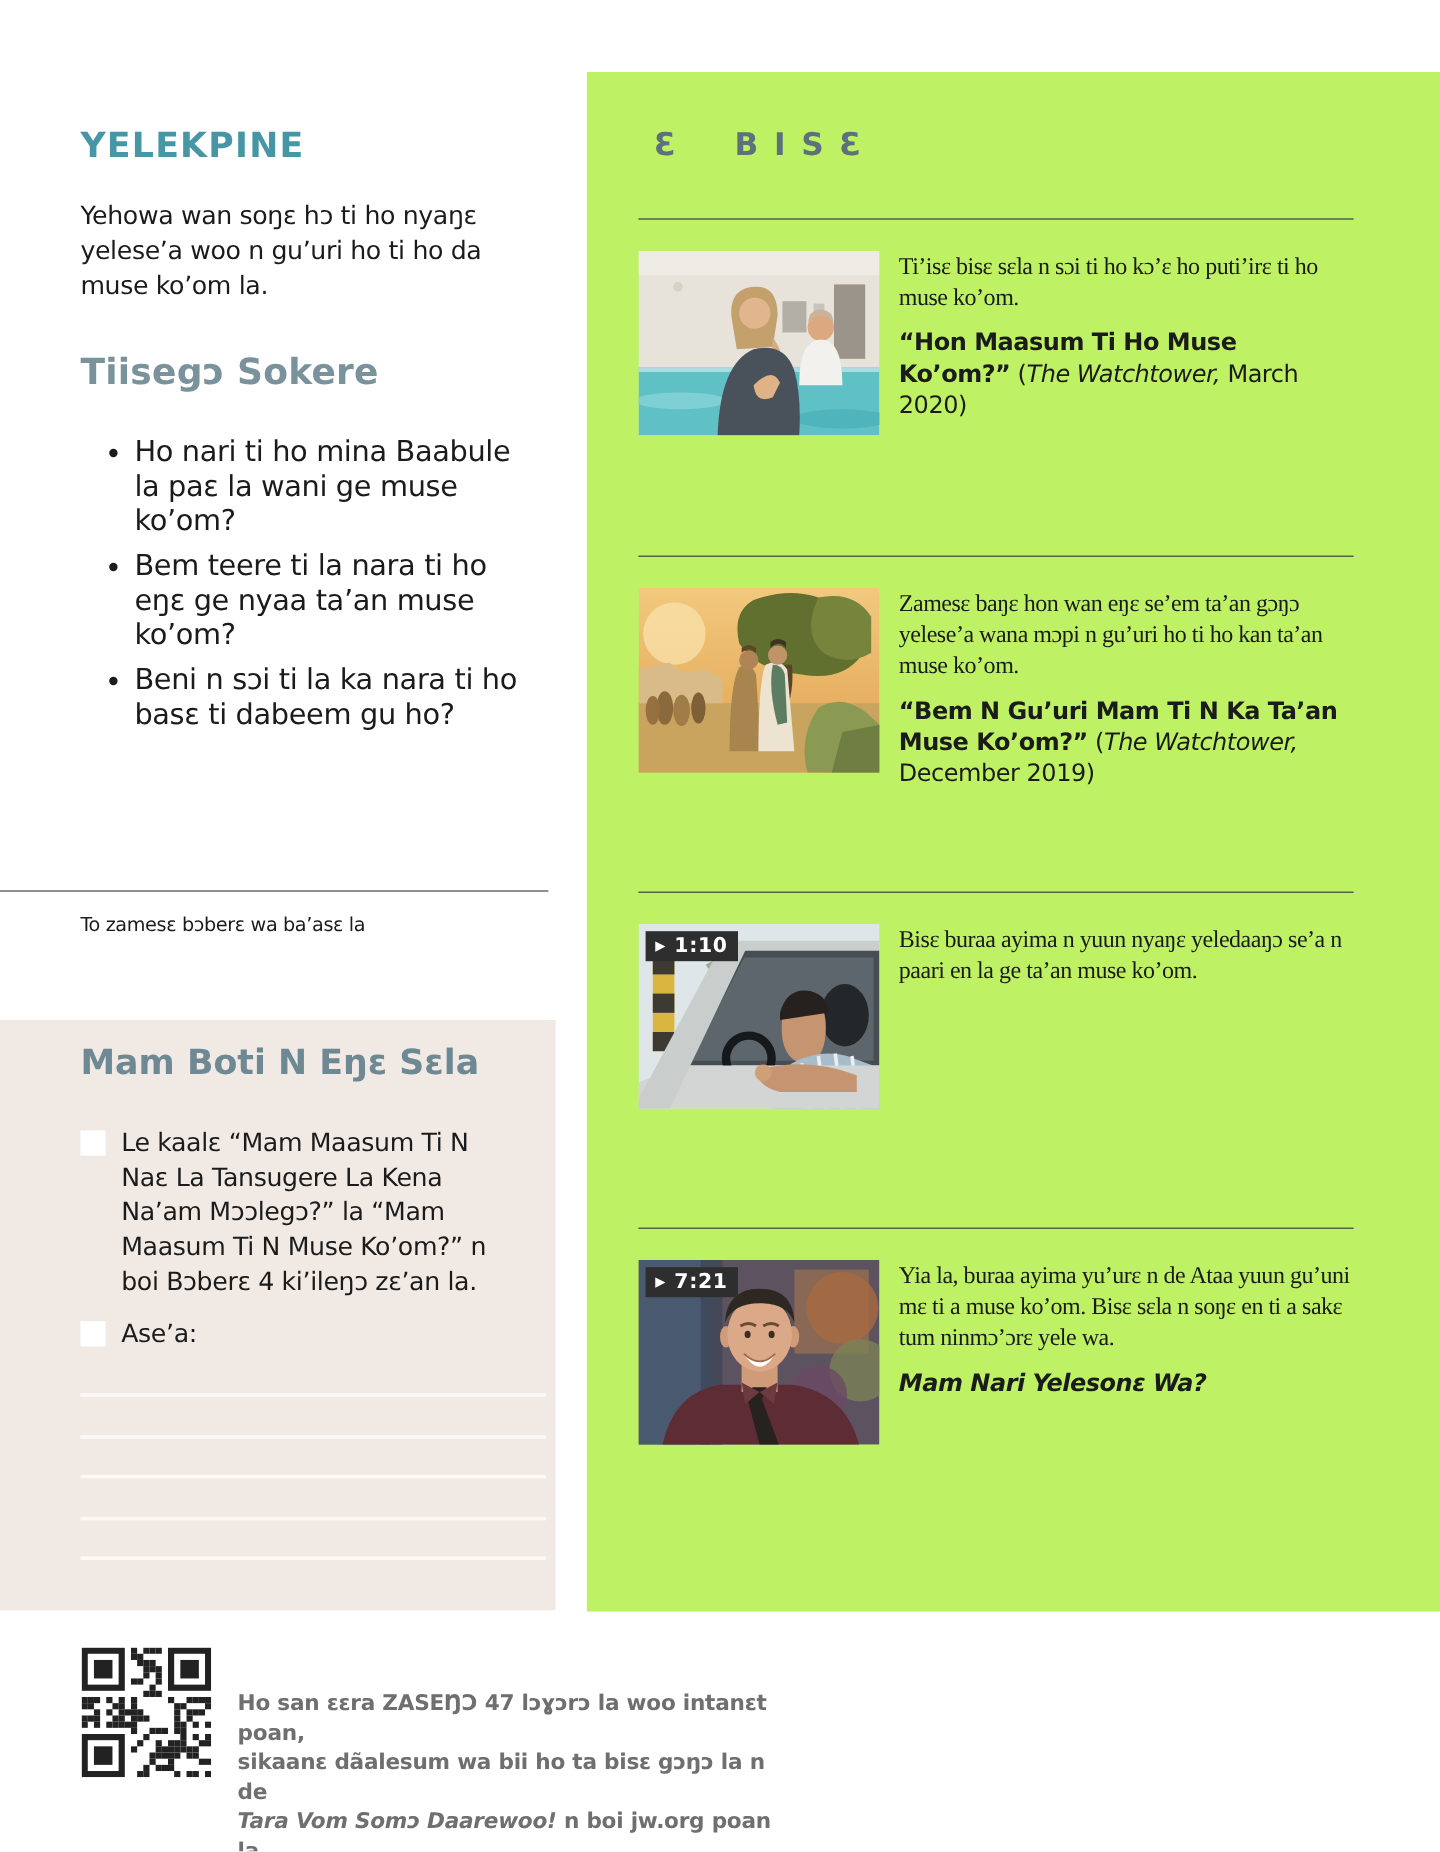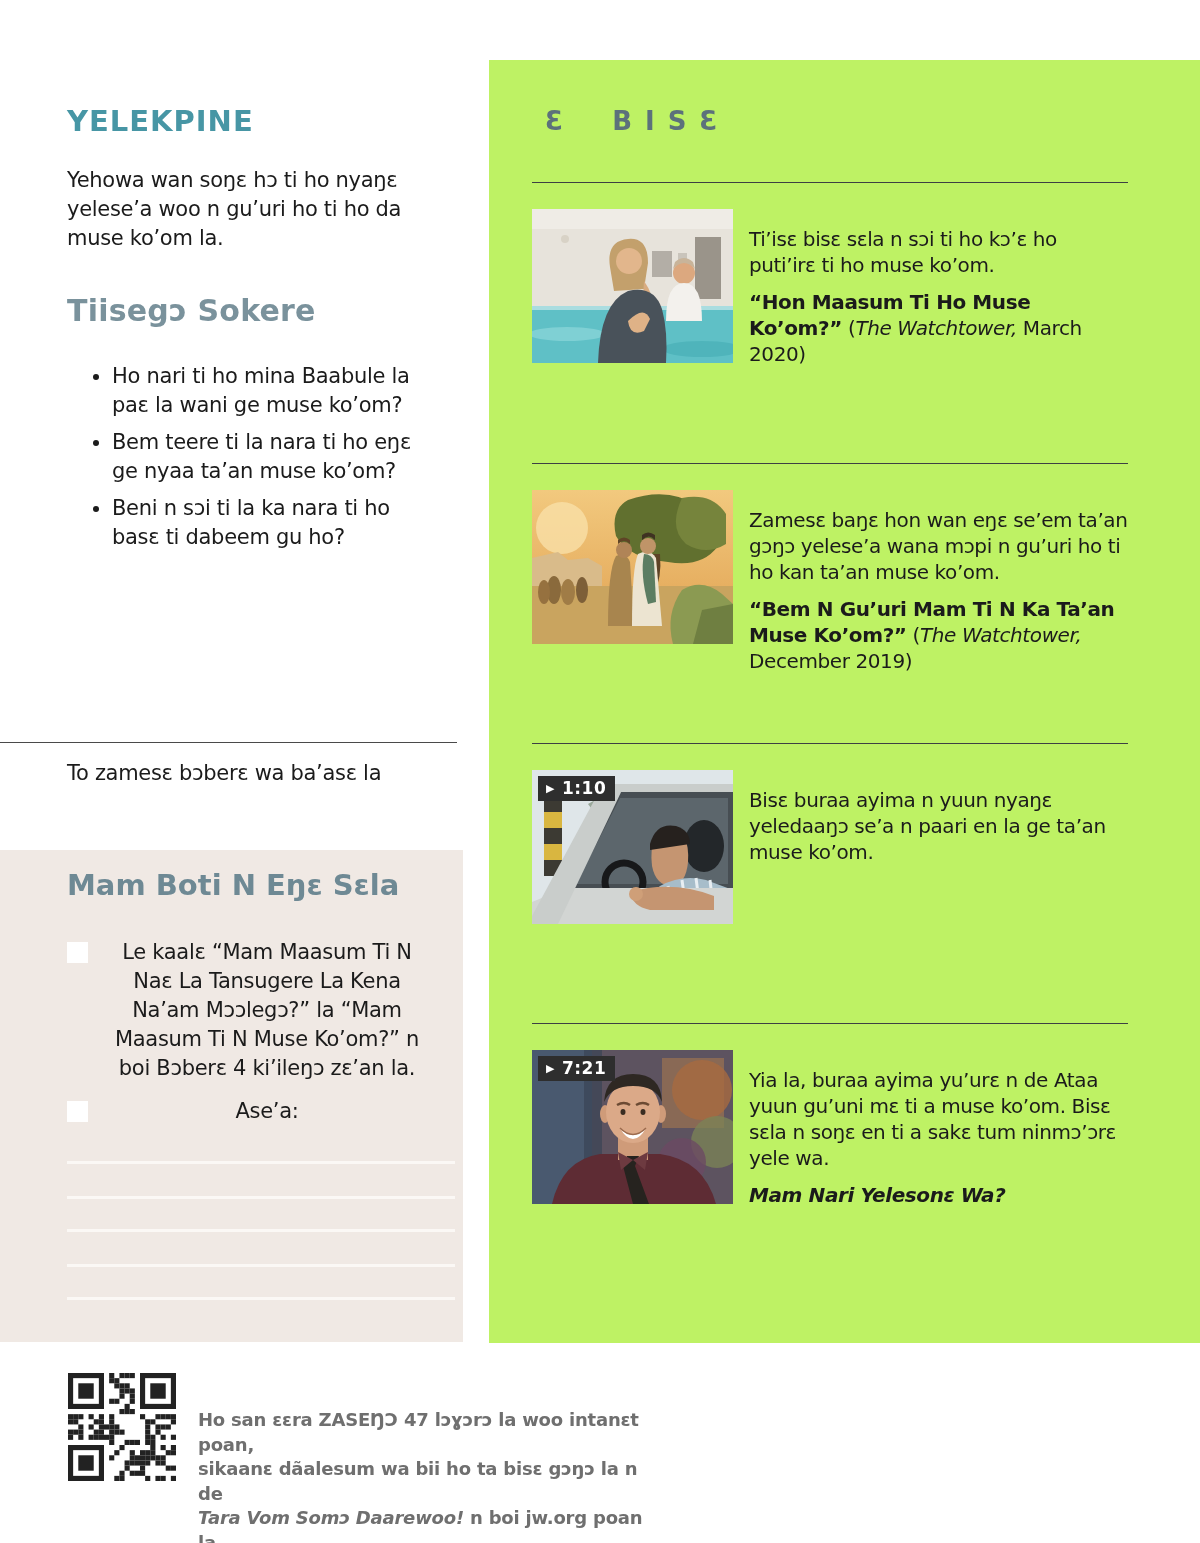--- a/index.html
+++ b/index.html
@@ -4,26 +4,26 @@
 <style>
   html,body{margin:0;padding:0;background:#ffffff;}
   .page{position:relative;width:1200px;height:1543px;background:#ffffff;overflow:hidden;
         font-family:"DejaVu Sans","Liberation Sans",sans-serif;color:#1b1b1b;border-radius:15px;}
 
   
   .h1{position:absolute;left:67px;top:104px;font-size:29px;font-weight:bold;color:#4796A5;letter-spacing:1px;margin:0;}
   .intro{position:absolute;left:67px;top:166px;width:342px;font-size:21px;line-height:29px;letter-spacing:-0.3px;margin:0;}
   .h2a{position:absolute;left:67px;top:293px;font-size:30px;font-weight:bold;color:#7A929C;letter-spacing:0.2px;margin:0;}
   .qlist{position:absolute;left:88px;top:362px;width:324px;margin:0;padding:0 0 0 24px;
-         font-size:21px;line-height:29px;letter-spacing:-0.3px;}
+         font-size:24px;line-height:29px;letter-spacing:-0.3px;}
   .qlist li{margin:0 0 8px;}
   .hr-left{position:absolute;left:0;top:742px;width:457px;height:0;border-top:1.6px solid #4a4a4a;}
-  .note{position:absolute;left:67px;top:761px;font-size:21px;letter-spacing:-0.3px;margin:0;}
-
-  .prep-box{position:absolute;left:0;top:850px;width:463px;height:492px;background:#F0E9E4;text-align:center;}
+  .note{position:absolute;left:67px;top:761px;font-size:16px;letter-spacing:-0.3px;margin:0;}
+
+  .prep-box{position:absolute;left:0;top:850px;width:463px;height:492px;background:#F0E9E4;}
   .h2b{position:absolute;left:67px;top:18px;font-size:29px;font-weight:bold;color:#6E8994;margin:0;}
   .chk{position:absolute;left:67px;display:flex;}
   .chk1{top:88px;} .chk2{top:247px;}
   .chk .box{width:21px;height:21px;background:#ffffff;flex:0 0 21px;margin-top:4px;}
   .chk .chk-text{margin-left:13px;width:332px;font-size:21px;line-height:29px;letter-spacing:-0.3px;}
   .wline{position:absolute;left:67px;width:388px;height:3px;background:#FBF8F5;}
 
   .qr{position:absolute;left:68px;top:1373px;width:108px;height:108px;}
   .qr svg{display:block;width:108px;height:108px;background:#ffffff;}
   .footer-text{position:absolute;left:198px;top:1408px;width:450px;font-size:18px;line-height:24.5px;
@@ -36,21 +36,21 @@
               letter-spacing:13px;word-spacing:14px;margin:0;}
   .ep-item{position:absolute;left:43px;width:596px;}
   .ep-rule{height:0;border-top:1.6px solid #3D4043;}
   .ep-body{display:flex;margin-top:26px;}
   .thumb{position:relative;width:201px;height:154px;flex:0 0 201px;overflow:hidden;}
   .thumb svg{display:block;width:201px;height:154px;}
   .badge{position:absolute;top:6px;left:6px;background:#2E2E2E;color:#ffffff;display:flex;align-items:center;
          padding:2px 9px 3px 8px;font-size:17px;font-weight:bold;letter-spacing:0.5px;}
   .badge .play{font-size:11px;margin-right:7px;}
   .ep-text{margin-left:16px;width:379px;font-size:20px;line-height:26px;letter-spacing:-0.4px;}
-  .ep-desc{margin:17px 0 11px;}
+  .ep-desc{margin:0 0 11px;font-family:Liberation Serif, serif;}
   .ep-ref{margin:0;font-weight:bold;}
   .ep-ref .src{font-weight:normal;}
   .bi{font-style:italic;}
 </style>
 </head>
 <body>
 
 <div class="page">
 
   <h1 class="h1">YELEKPINE</h1>

